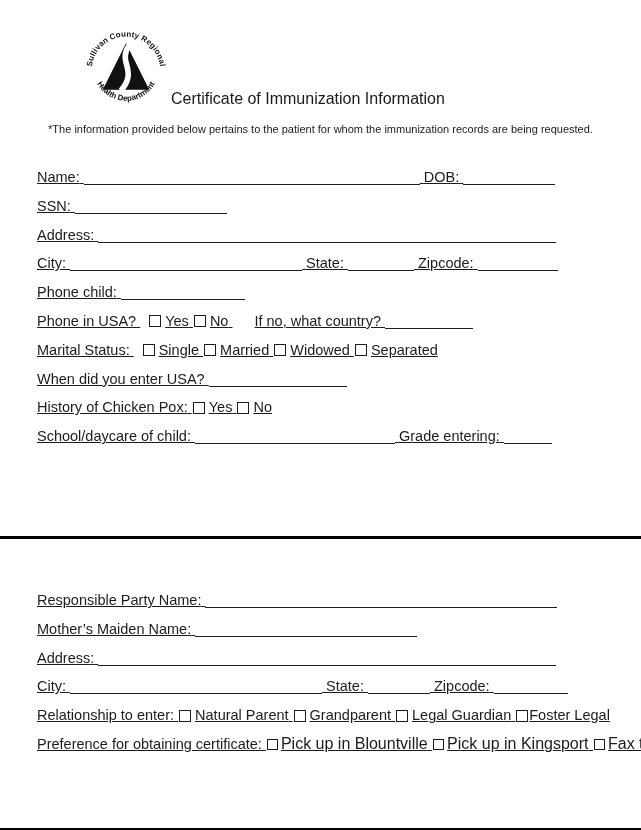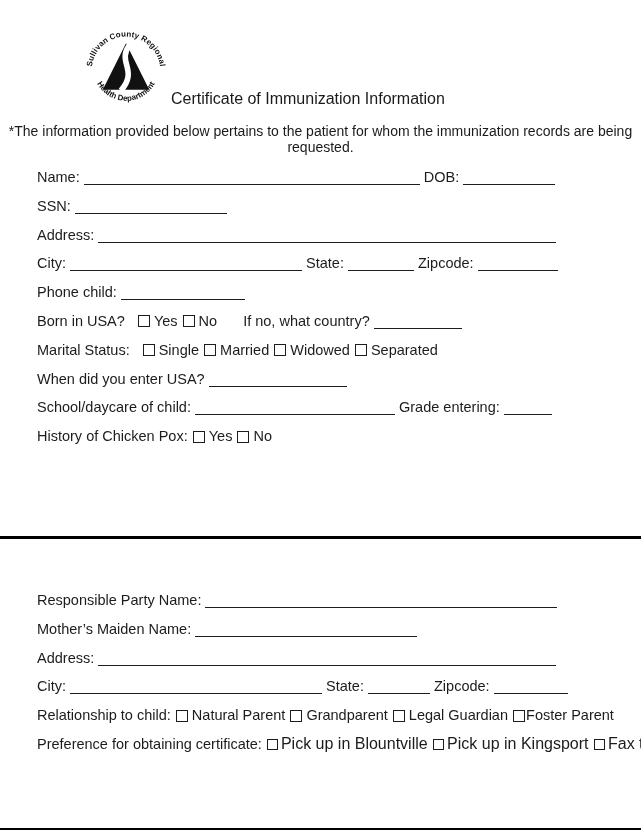--- a/index.html
+++ b/index.html
@@ -3,26 +3,26 @@
 <meta charset="utf-8">
 <style>
   html,body { margin:0; padding:0; background:#ffffff; }
   .page {
     position:relative; width:641px; height:830px; background:#ffffff;
     font-family:"Liberation Sans", sans-serif; color:#1c1c1c; overflow:hidden;
   }
   
   .logo { position:absolute; left:83px; top:27px; width:86px; height:86px; }
   .title { position:absolute; left:171px; top:90px; font-size:16px; white-space:nowrap; color:#1a1a1a; }
-  .note  { position:absolute; left:0; top:123px; width:641px; text-align:center; font-size:14px; color:#1a1a1a; }
+  .note  { position:absolute; left:0; top:123px; width:641px; text-align:center; font-size:11px; color:#1a1a1a; }
   
   .sec { position:absolute; left:37px; font-size:14.5px; }
   .sec1 { top:163px; }
   .sec2 { top:586px; }
-  .row { height:28.8px; line-height:28.8px; white-space:nowrap; }
+  .row { height:28.8px; line-height:28.8px; white-space:nowrap;text-decoration:underline; }
   .blank {
     display:inline-block; height:14px; vertical-align:-3px;
     border-bottom:1.5px solid #1d1d1d;
   }
   .cb {
     display:inline-block; width:10px; height:10px; box-sizing:content-box;
     border:1.6px solid #1d1d1d; background:#fff; vertical-align:-1.5px;
     margin:0 4px 0 1px;
   }
   .cb-tight { margin-right:1px; }
@@ -88,51 +88,51 @@
     </div>
 
     <div class="row">
       <span>Phone child:</span>
       <span class="blank" style="width:124px"></span>
     </div>
 
 
 
     <div class="row">
-      <span>Born in USA?</span>
+      <span>Phone in USA?</span>
       <span class="g8"></span><span class="cb"></span><span>Yes</span>
       <span class="cb"></span><span>No</span>
       <span class="g22"></span><span>If no, what country?</span>
       <span class="blank" style="width:88px"></span>
     </div>
 
     <div class="row">
       <span>Marital Status:</span>
       <span class="g8"></span><span class="cb"></span><span>Single</span>
       <span class="cb"></span><span>Married</span>
       <span class="cb"></span><span>Widowed</span>
       <span class="cb"></span><span>Separated</span>
     </div>
 
     <div class="row">
       <span>When did you enter USA?</span>
       <span class="blank" style="width:138px"></span>
     </div>
 
     <div class="row">
+      <span>History of Chicken Pox:</span>
+      <span class="cb"></span><span>Yes</span>
+      <span class="cb"></span><span>No</span>
+    </div>
+
+    <div class="row">
       <span>School/daycare of child:</span>
       <span class="blank" style="width:200px"></span>
       <span>Grade entering:</span>
       <span class="blank" style="width:48px"></span>
-    </div>
-
-    <div class="row">
-      <span>History of Chicken Pox:</span>
-      <span class="cb"></span><span>Yes</span>
-      <span class="cb"></span><span>No</span>
     </div>
 
   </div>
 
   <div class="divider"></div>
 
   <div class="sec sec2">
 
     <div class="row">
       <span>Responsible Party Name:</span>
@@ -152,25 +152,25 @@
     <div class="row">
       <span>City:</span>
       <span class="blank" style="width:252px"></span>
       <span>State:</span>
       <span class="blank" style="width:62px"></span>
       <span>Zipcode:</span>
       <span class="blank" style="width:74px"></span>
     </div>
 
     <div class="row">
-      <span>Relationship to child:</span>
+      <span>Relationship to enter:</span>
       <span class="cb"></span><span>Natural Parent</span>
       <span class="cb"></span><span>Grandparent</span>
       <span class="cb"></span><span>Legal Guardian</span>
-      <span class="cb cb-tight"></span><span>Foster Parent</span>
+      <span class="cb cb-tight"></span><span>Foster Legal</span>
     </div>
 
     <div class="row">
       <span>Preference for obtaining certificate:</span>
       <span class="small"><span class="cb cb-sm"></span><span>Pick up in Blountville</span>
       <span class="cb cb-sm"></span><span>Pick up in Kingsport</span>
       <span class="cb cb-sm"></span><span>Fax to school</span></span>
     </div>
 
   </div>

